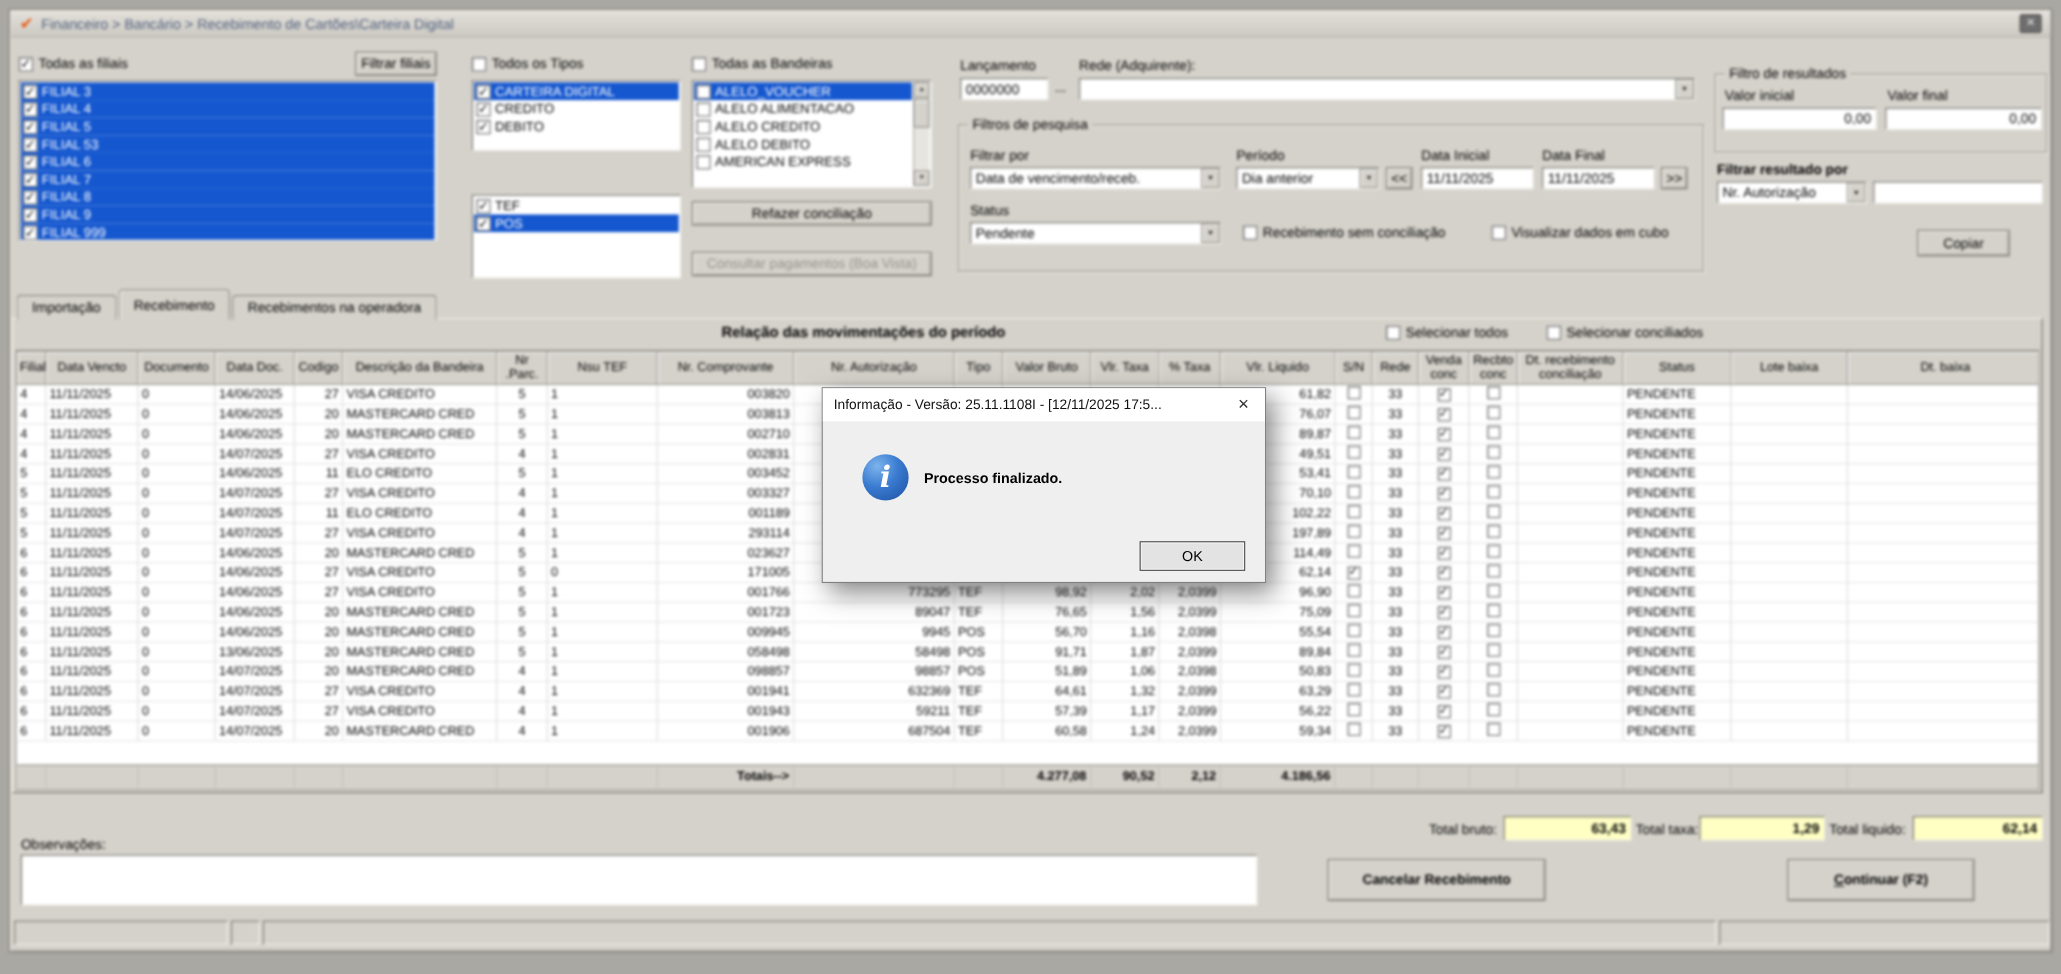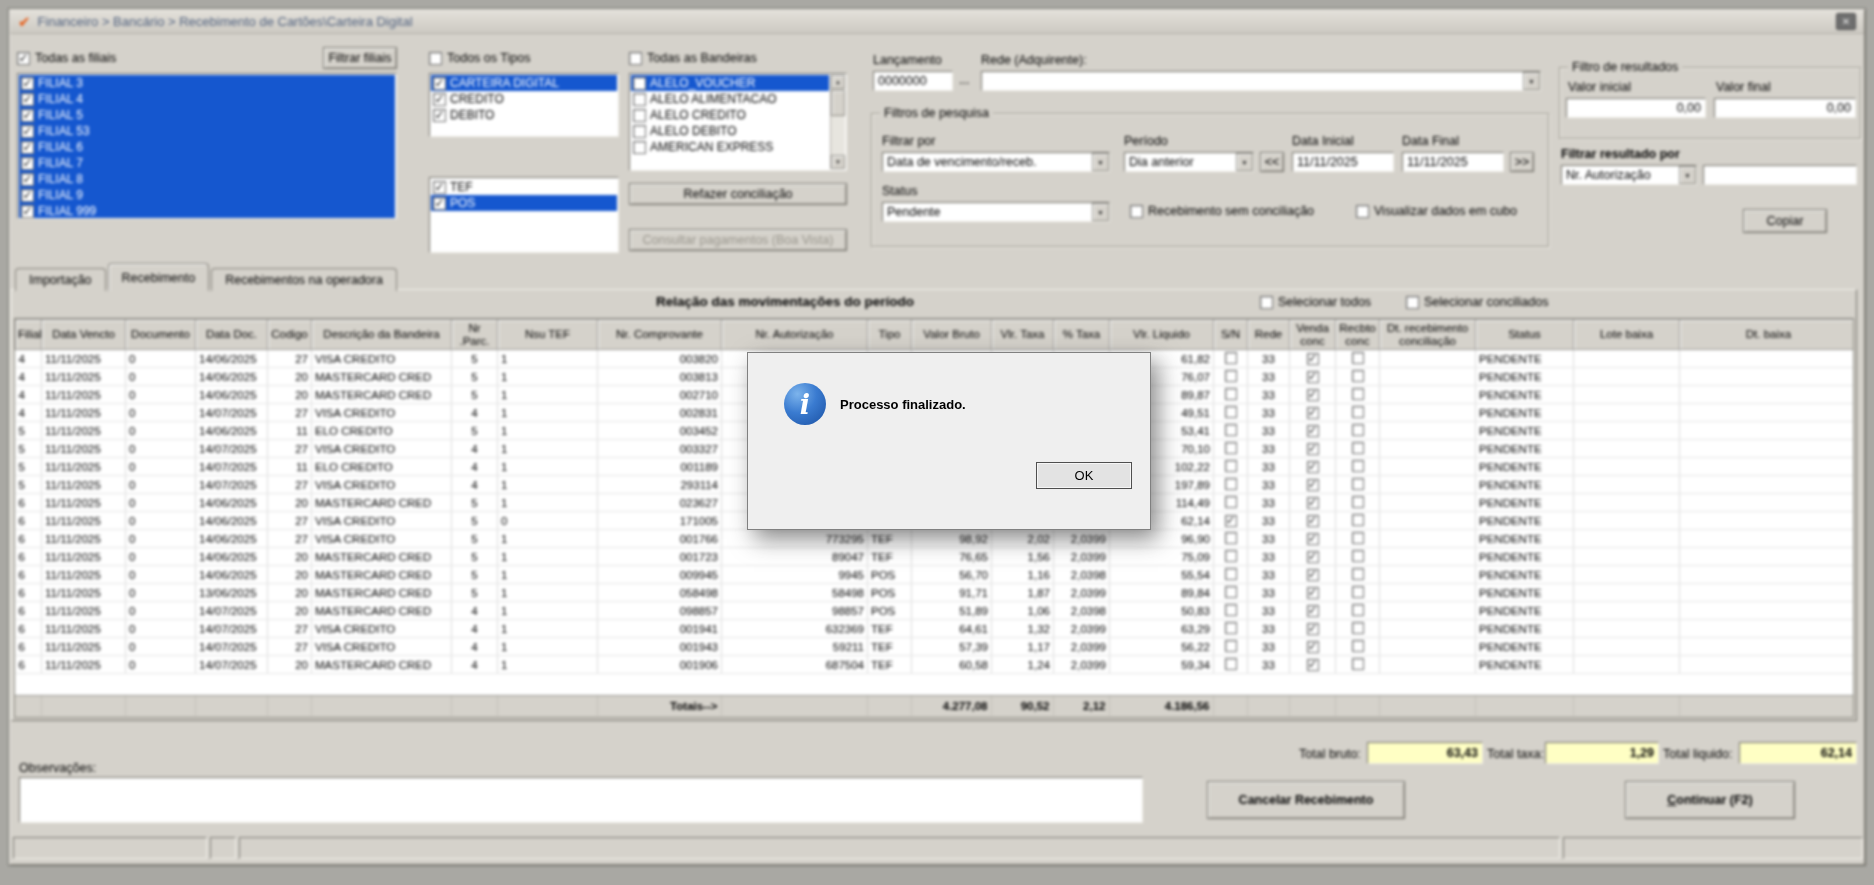--- a/index.html
+++ b/index.html
@@ -874,20 +874,24 @@
   <div class="statusbar">
     <div class="panel" style="width:194px"></div>
     <div class="panel" style="width:26px"></div>
     <div class="panel" style="flex:1"></div>
     <div class="panel" style="width:300px"></div>
   </div>
 
 </div>
 
 <div class="dialog">
+  <div class="dialog-title">
+    <span>Informação - Versão: 25.11.1108I - [12/11/2025 17:5...</span>
+    <span class="dialog-close">✕</span>
+  </div>
   <div class="dialog-body">
     <div class="info-icon">
         <span>i</span>
       </div>
     <div class="dialog-msg">Processo finalizado.</div>
     <div class="ok-btn">OK</div>
   </div>
 </div>
 
 </body></html>

